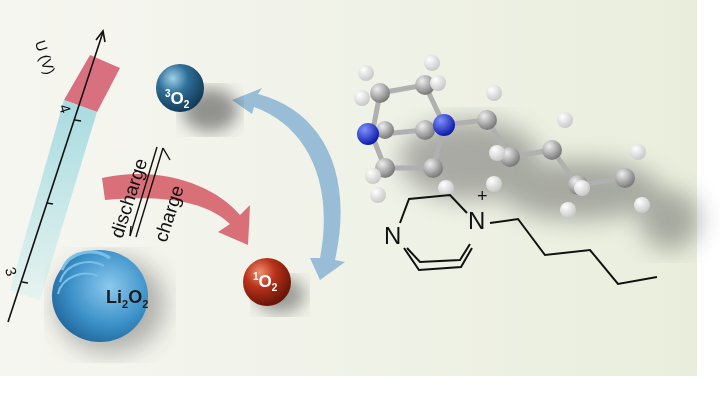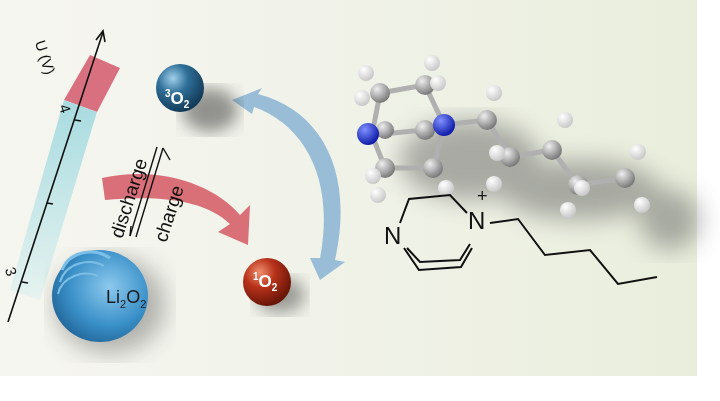--- a/index.html
+++ b/index.html
@@ -166,19 +166,19 @@
 <div class="lbl rot" style="left:150px;top:238px;font-size:19px;transform:rotate(-72deg);">charge</div>
 
 <div class="lbl" style="left:165px;top:77px;color:#fff;font-size:17px;font-weight:bold;margin-top:11px;">
   <sup style="font-size:10px;">3</sup><span>O</span><sub style="font-size:10px;">2</sub>
 </div>
 
 <div class="lbl" style="left:253px;top:271px;color:#fff;font-size:17px;font-weight:bold;text-align:center;">
   <sup style="font-size:10px;">1</sup><span>O</span><sub style="font-size:10px;">2</sub>
 </div>
 
-<div class="lbl" style="left:106px;top:287px;color:#1a1a1a;font-size:18px;font-weight:normal;">
+<div class="lbl" style="left:106px;top:287px;color:#1a1a1a;font-size:18px;font-weight:bold;">
   <span>Li</span><sub style="font-size:11px;">2</sub><span>O</span><sub style="font-size:11px;">2</sub>
 </div>
 
 <div class="lbl" style="left:384px;top:222px;font-size:24px;">N</div>
 <div class="lbl" style="left:468px;top:207px;font-size:24px;">N</div>
 <div class="lbl" style="left:477px;top:186px;font-size:18px;">+</div>
 
 </body></html>

